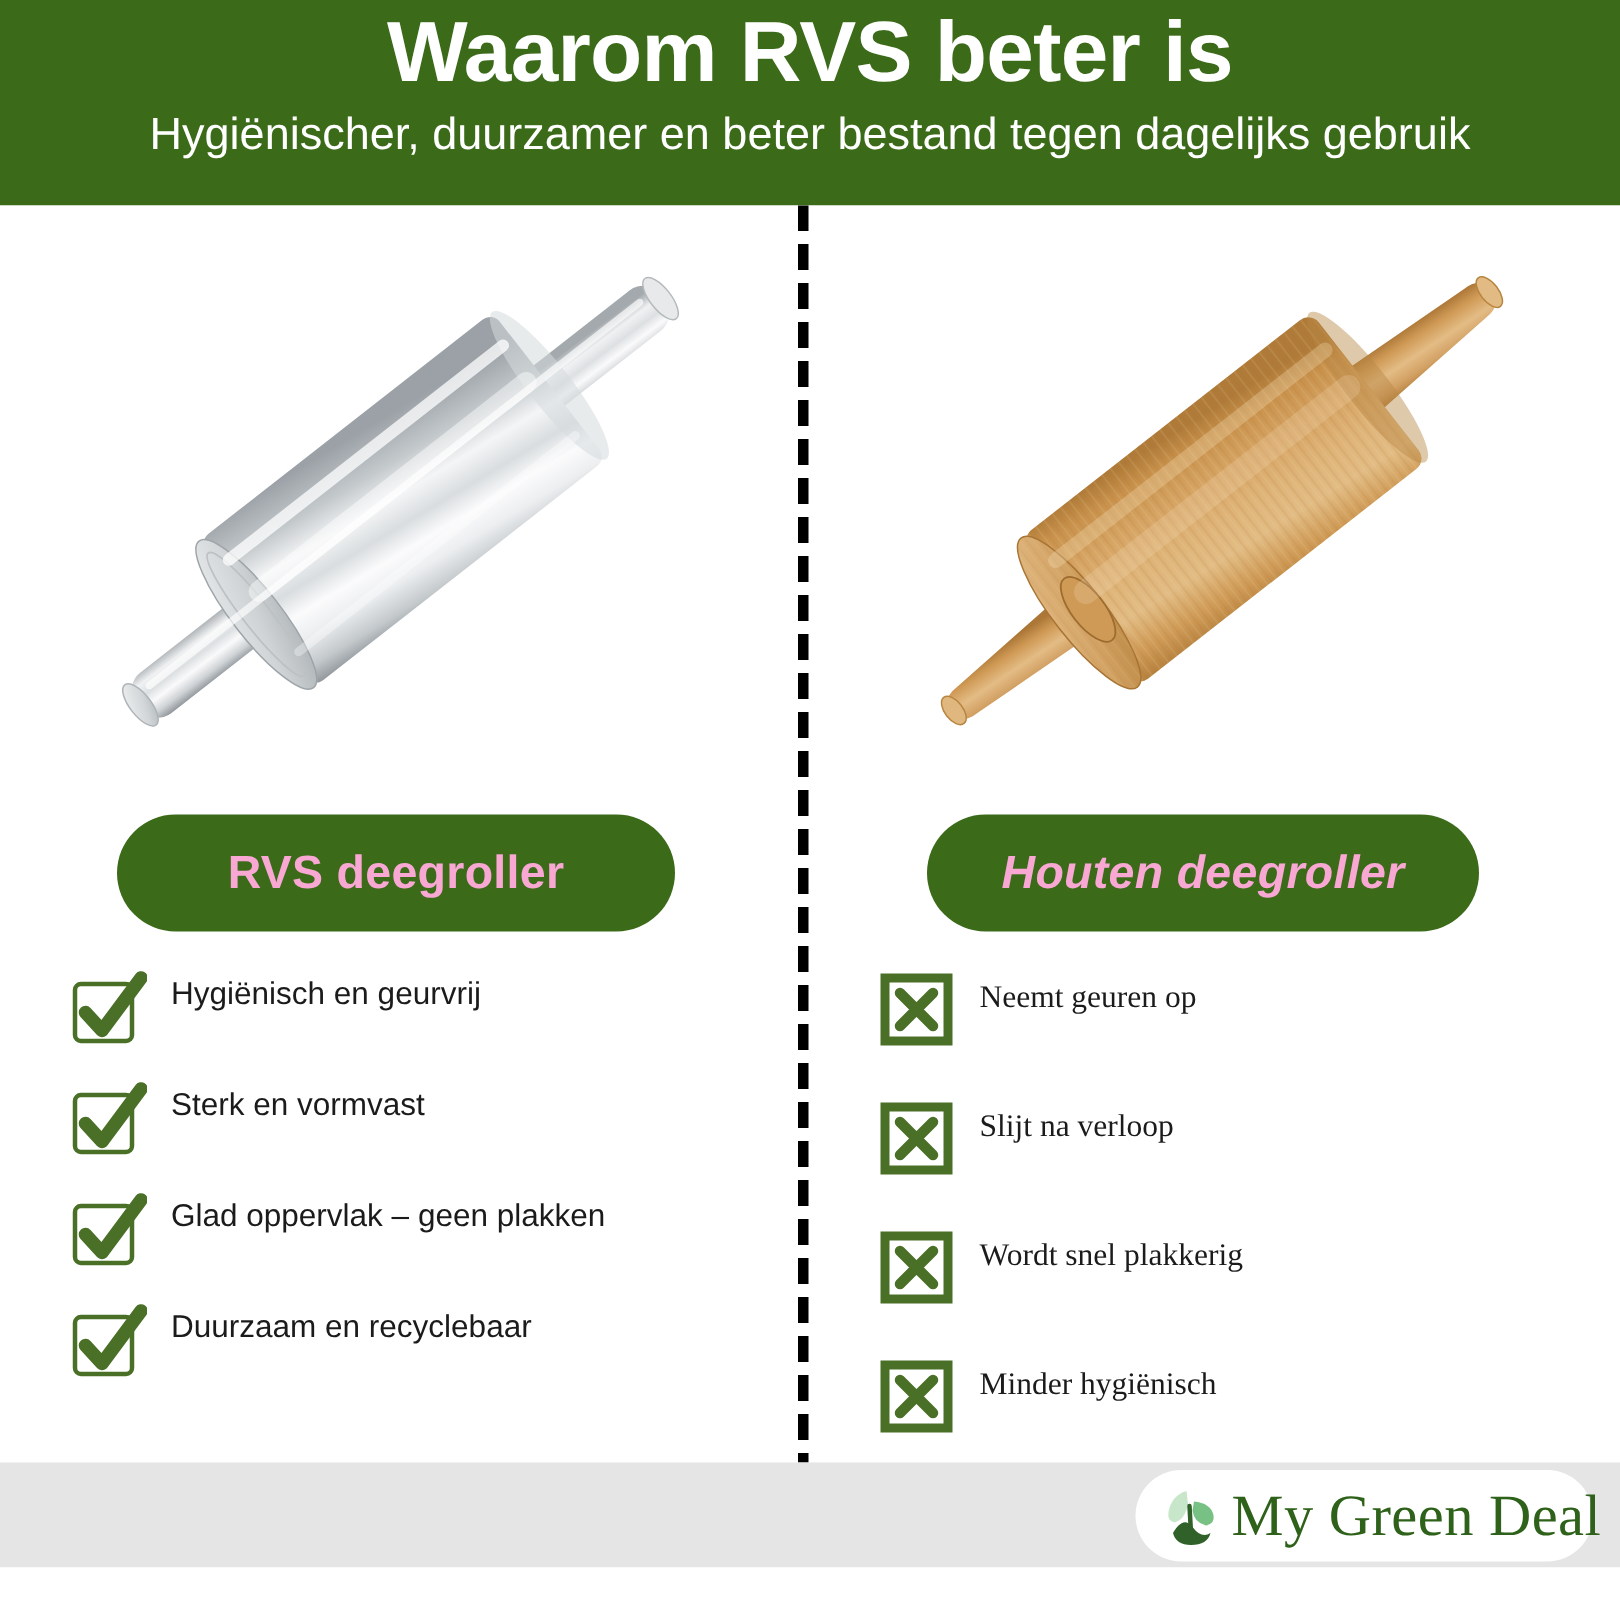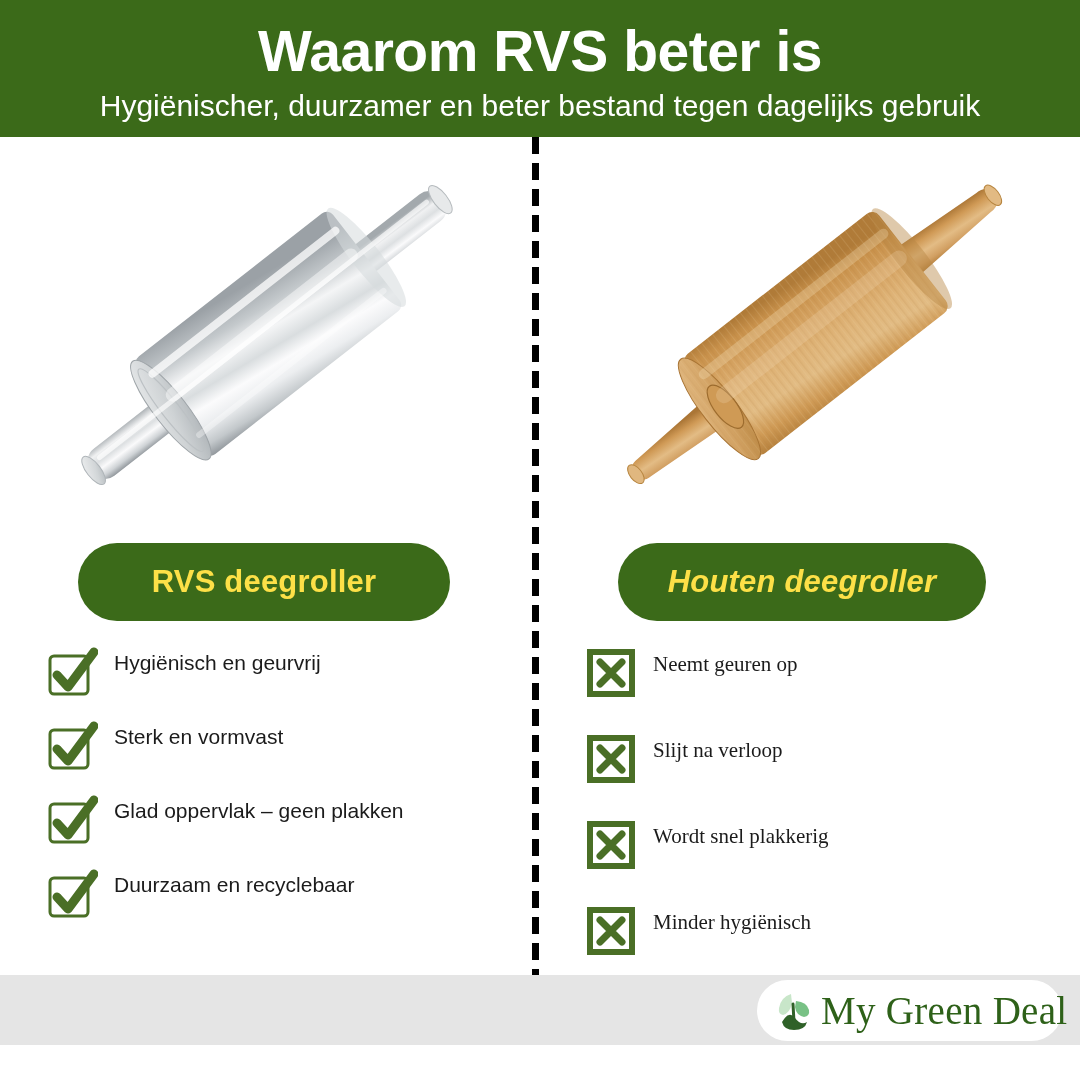--- a/index.html
+++ b/index.html
@@ -21,21 +21,21 @@
     position: absolute;
     left: 0; top: 0;
     width: 1080px;
     height: 137px;
     background: #3b6a19;
     display: flex;
     flex-direction: column;
     align-items: center;
     justify-content: flex-start;
     box-sizing: border-box;
-    padding-top: 20px;
+    padding-top: 4px;
   }
   #header-title {
     color: #ffffff;
     font-size: 57px;
     font-weight: bold;
     letter-spacing: -0.5px;
     line-height: 1.1;
     margin: 0;
     white-space: nowrap;
   }
@@ -93,21 +93,21 @@
     transform: translate(-50%, -50%);
   }
 
   
   .badge {
     position: absolute;
     top: 406px;
     height: 78px;
     border-radius: 39px;
     background: #3b6a19;
-    color: #fde047;
+    color: #f9a8d4;
     display: flex;
     align-items: center;
     justify-content: center;
     font-size: 31px;
     font-weight: bold;
     letter-spacing: 0.2px;
     box-sizing: border-box;
   }
   #badge-left  { left: 78px;  width: 372px; }
   #badge-right { left: 71px;  width: 368px; font-style: italic; }

